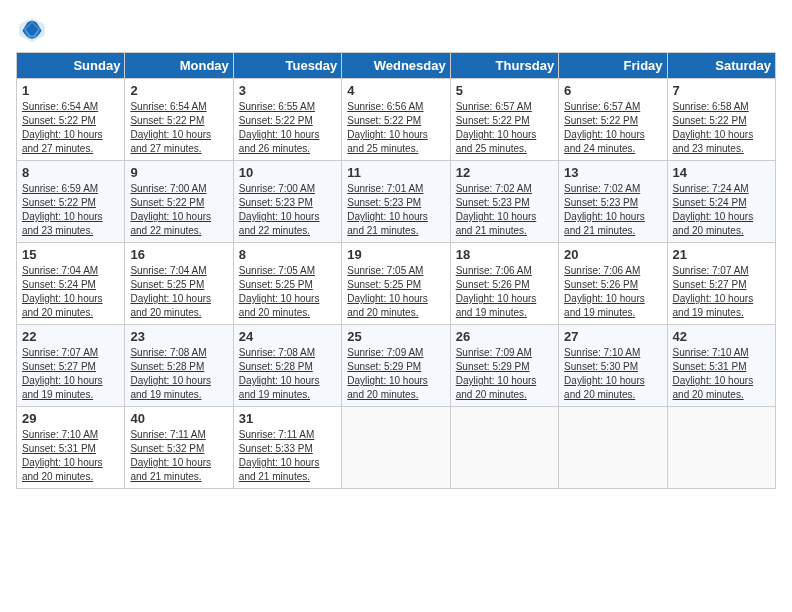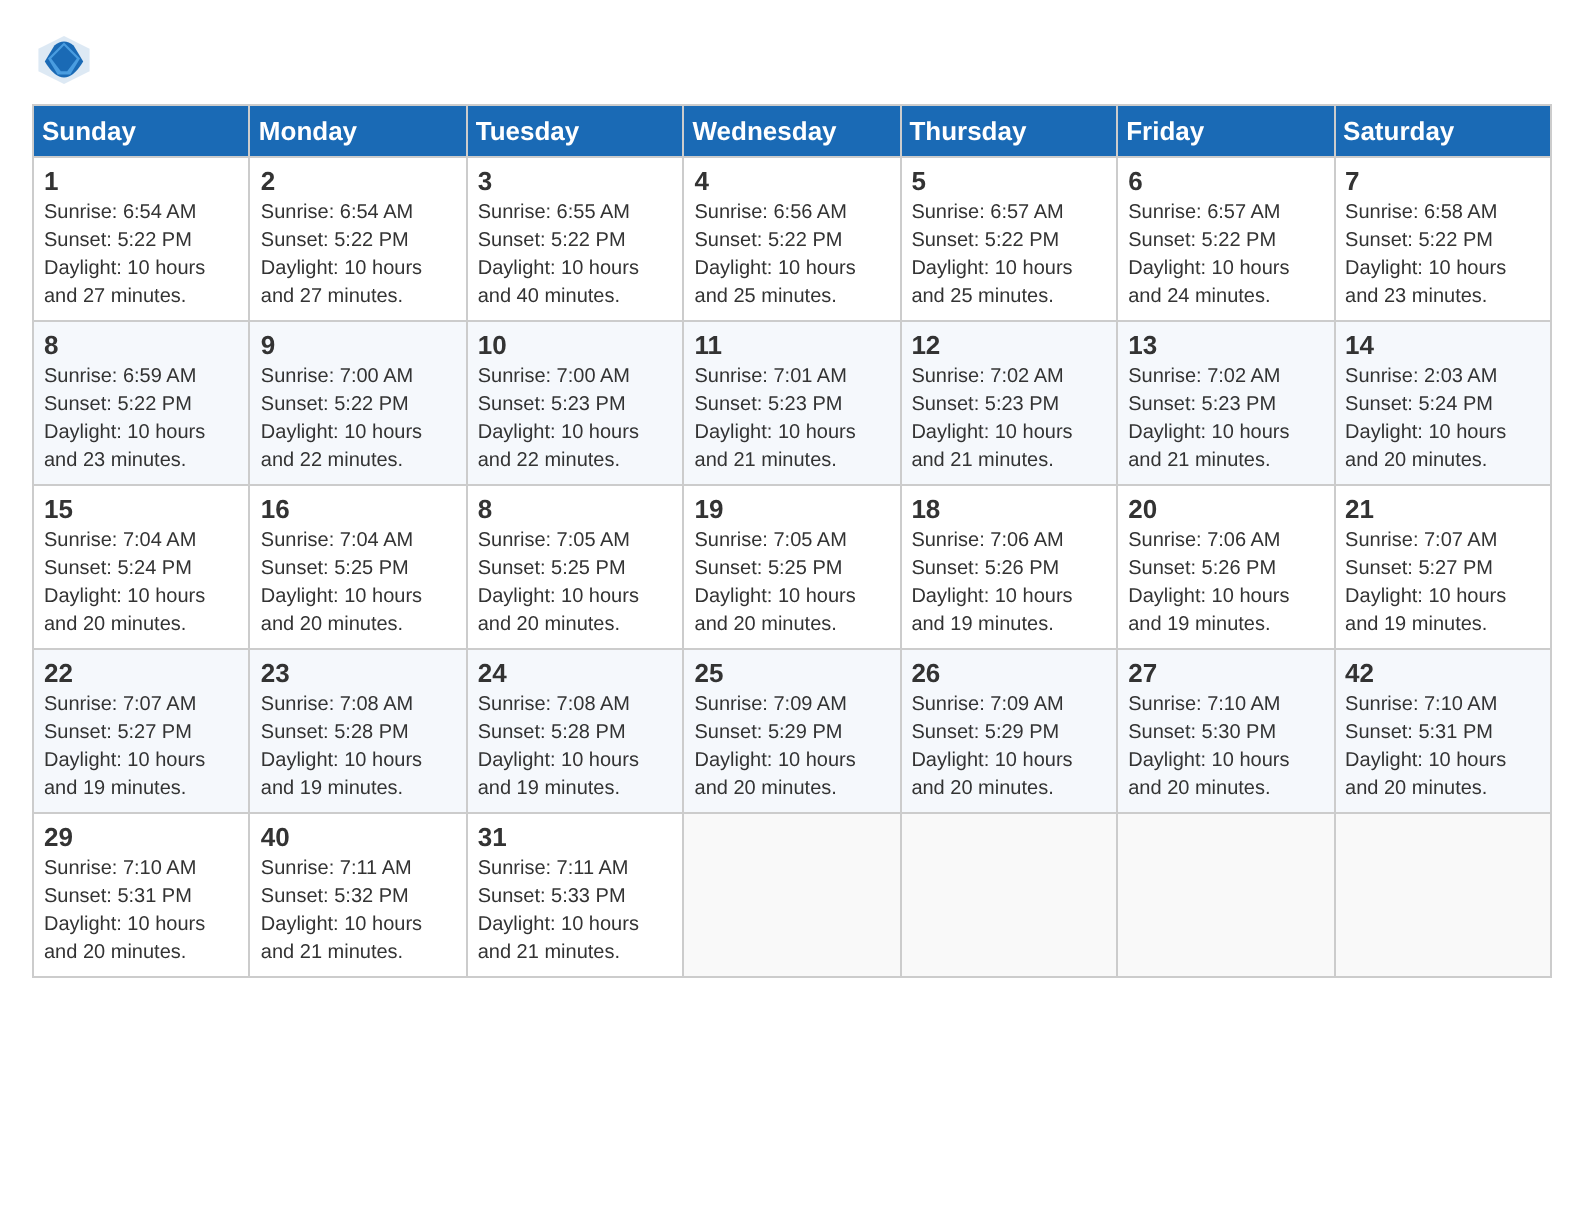--- a/index.html
+++ b/index.html
@@ -56,21 +56,21 @@
       width: 100%;
       border-collapse: collapse;
       border: 1px solid #ccc;
     }
     .calendar th {
       background: #1a6ab5;
       color: #fff;
       font-size: 13px;
       font-weight: bold;
       padding: 5px 4px;
-      text-align: left;
+      text-align: right;
       border: 1px solid #ccc;
     }
     .calendar td {
       vertical-align: top;
       border: 1px solid #ccc;
       padding: 4px 5px;
       font-size: 10.5px;
       color: #333;
       width: calc(100% / 7);
       min-height: 80px;
@@ -85,20 +85,21 @@
     .day-number {
       font-size: 13px;
       font-weight: bold;
       display: block;
       margin-bottom: 2px;
     }
     .day-info {
       font-size: 10px;
       line-height: 1.4;
       color: #333;
+      text-decoration: underline;
     }
     .empty-cell {
       background: #f9f9f9 !important;
     }
   </style>
 </head>
 <body>
 
 <div class="header">
   <div class="logo">
@@ -147,21 +148,21 @@
           <span>Sunrise: 6:54 AM</span><br>
           <span>Sunset: 5:22 PM</span><br>
           <span>Daylight: 10 hours and 27 minutes.</span>
         </div>
       </td>
         <td>
         <span class="day-number">3</span>
         <div class="day-info">
           <span>Sunrise: 6:55 AM</span><br>
           <span>Sunset: 5:22 PM</span><br>
-          <span>Daylight: 10 hours and 40 minutes.</span>
+          <span>Daylight: 10 hours and 26 minutes.</span>
         </div>
       </td>
         <td>
         <span class="day-number">4</span>
         <div class="day-info">
           <span>Sunrise: 6:56 AM</span><br>
           <span>Sunset: 5:22 PM</span><br>
           <span>Daylight: 10 hours and 25 minutes.</span>
         </div>
       </td>
@@ -235,21 +236,21 @@
         <span class="day-number">13</span>
         <div class="day-info">
           <span>Sunrise: 7:02 AM</span><br>
           <span>Sunset: 5:23 PM</span><br>
           <span>Daylight: 10 hours and 21 minutes.</span>
         </div>
       </td>
         <td>
         <span class="day-number">14</span>
         <div class="day-info">
-          <span>Sunrise: 2:03 AM</span><br>
+          <span>Sunrise: 7:24 AM</span><br>
           <span>Sunset: 5:24 PM</span><br>
           <span>Daylight: 10 hours and 20 minutes.</span>
         </div>
       </td>
       </tr>
       <tr>
         <td>
         <span class="day-number">15</span>
         <div class="day-info">
           <span>Sunrise: 7:04 AM</span><br>

